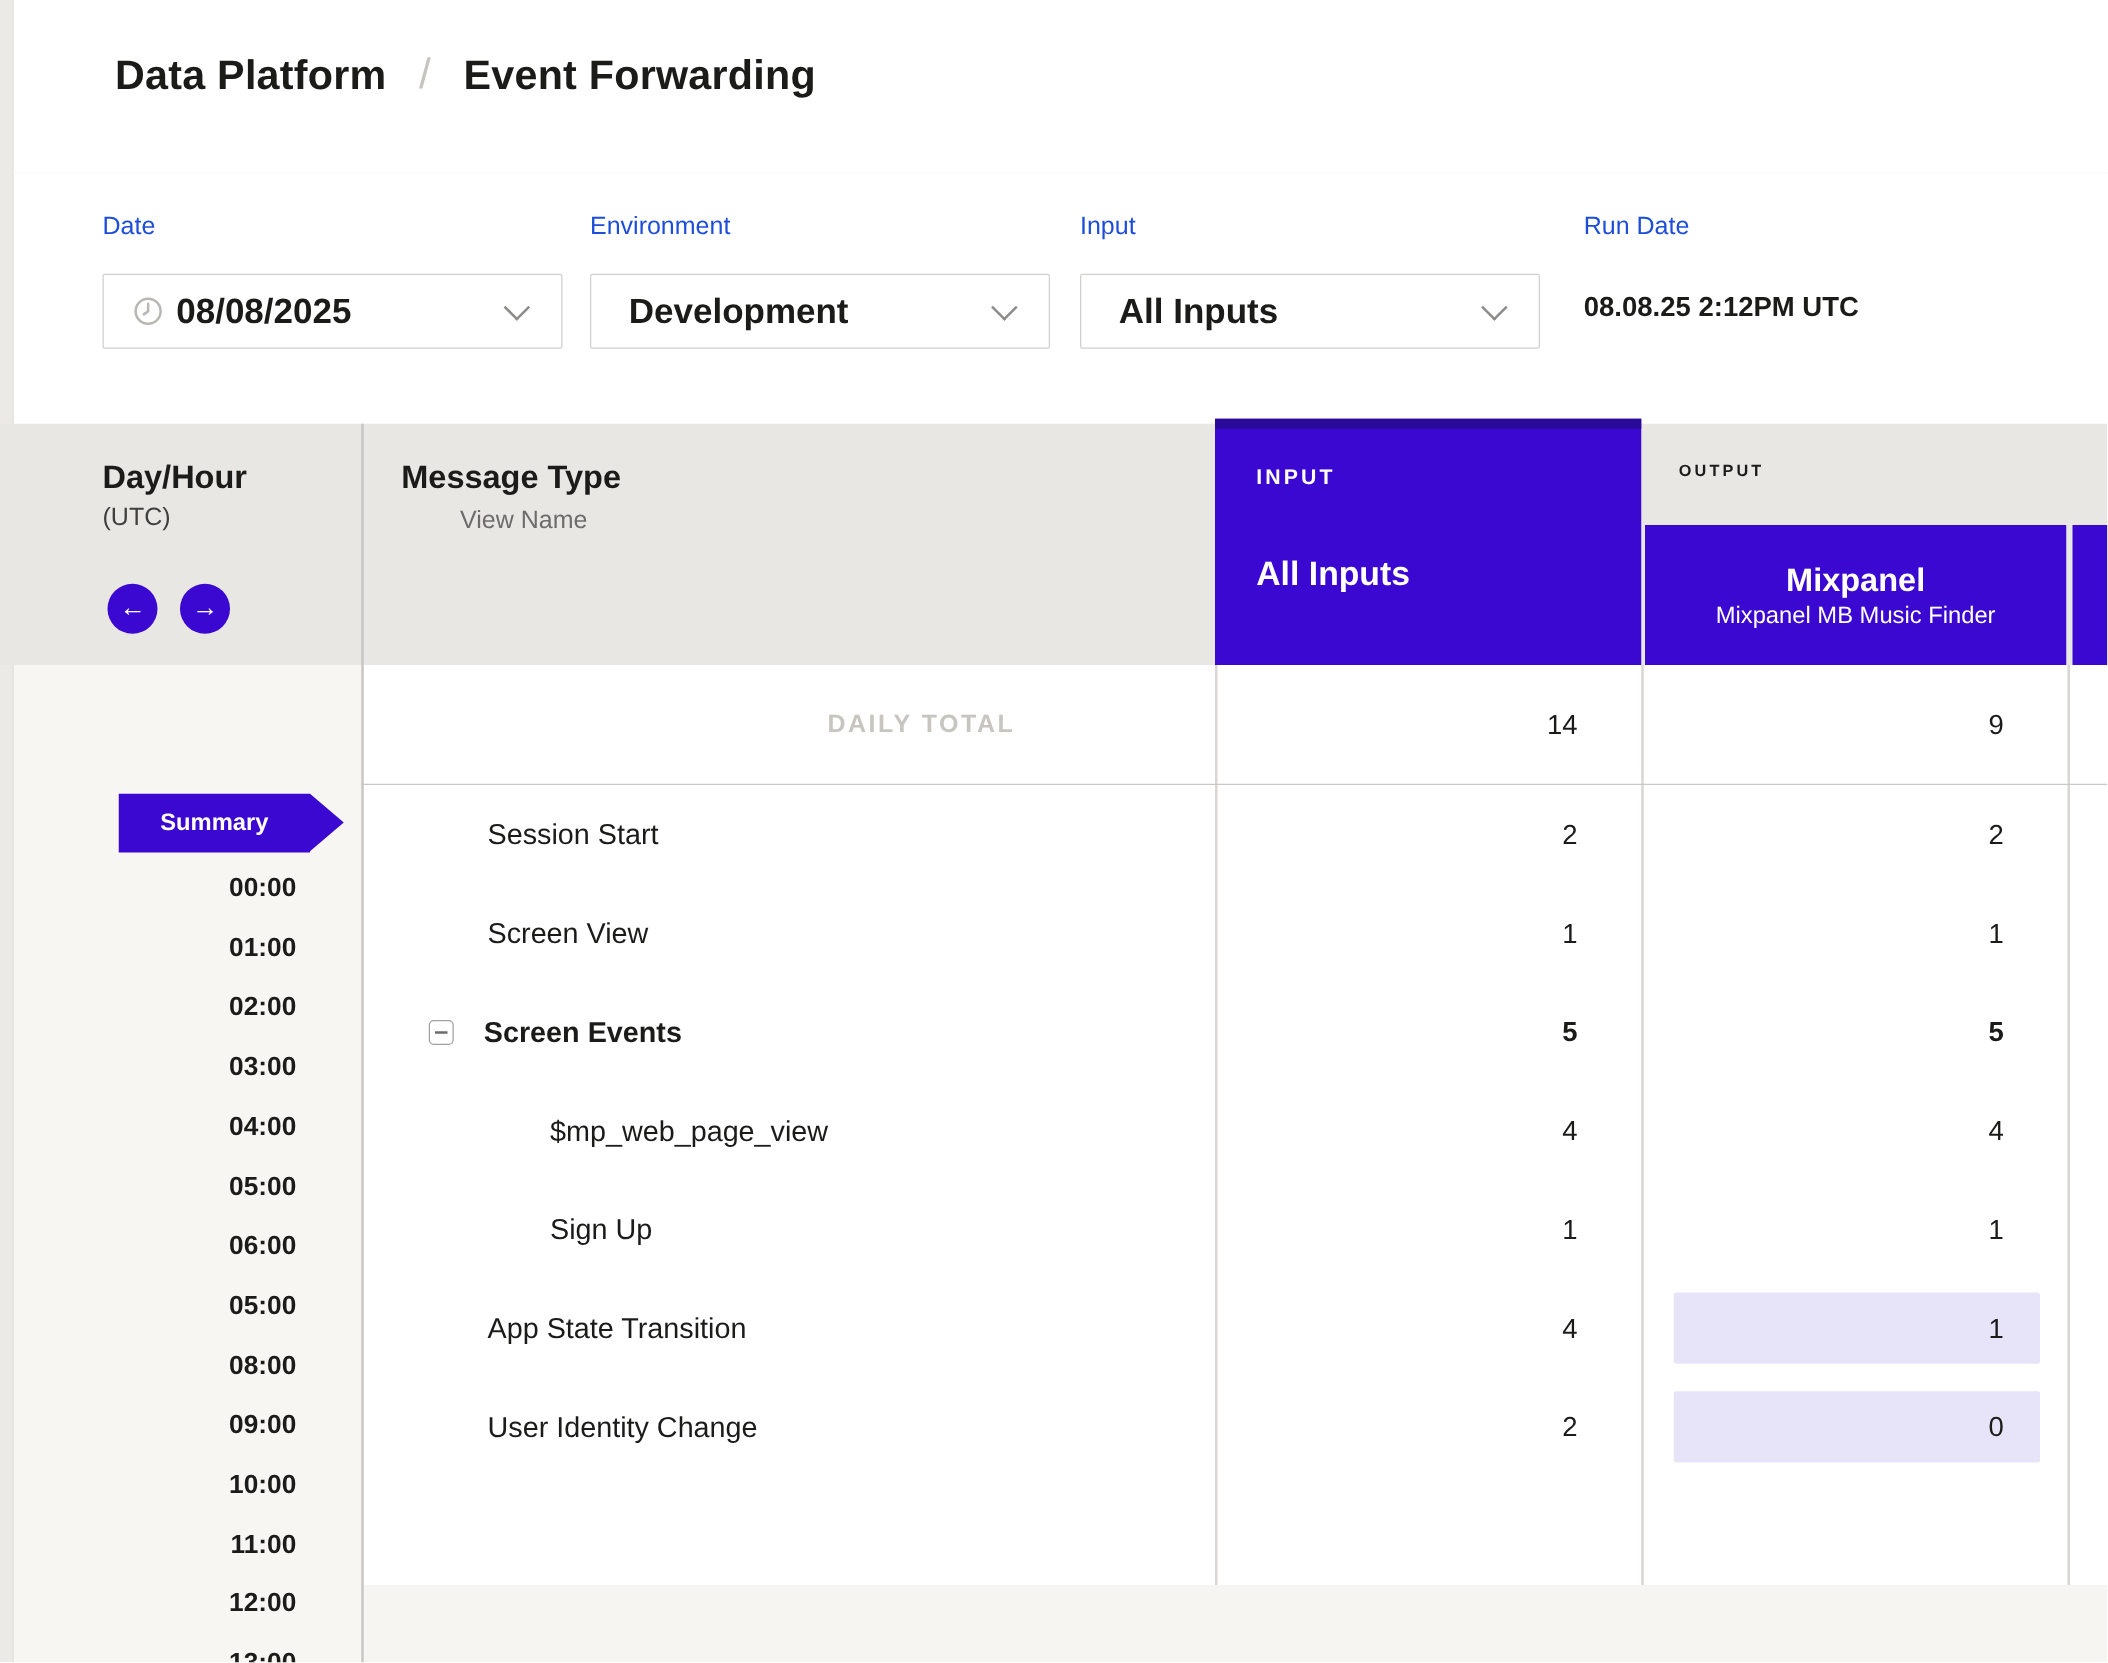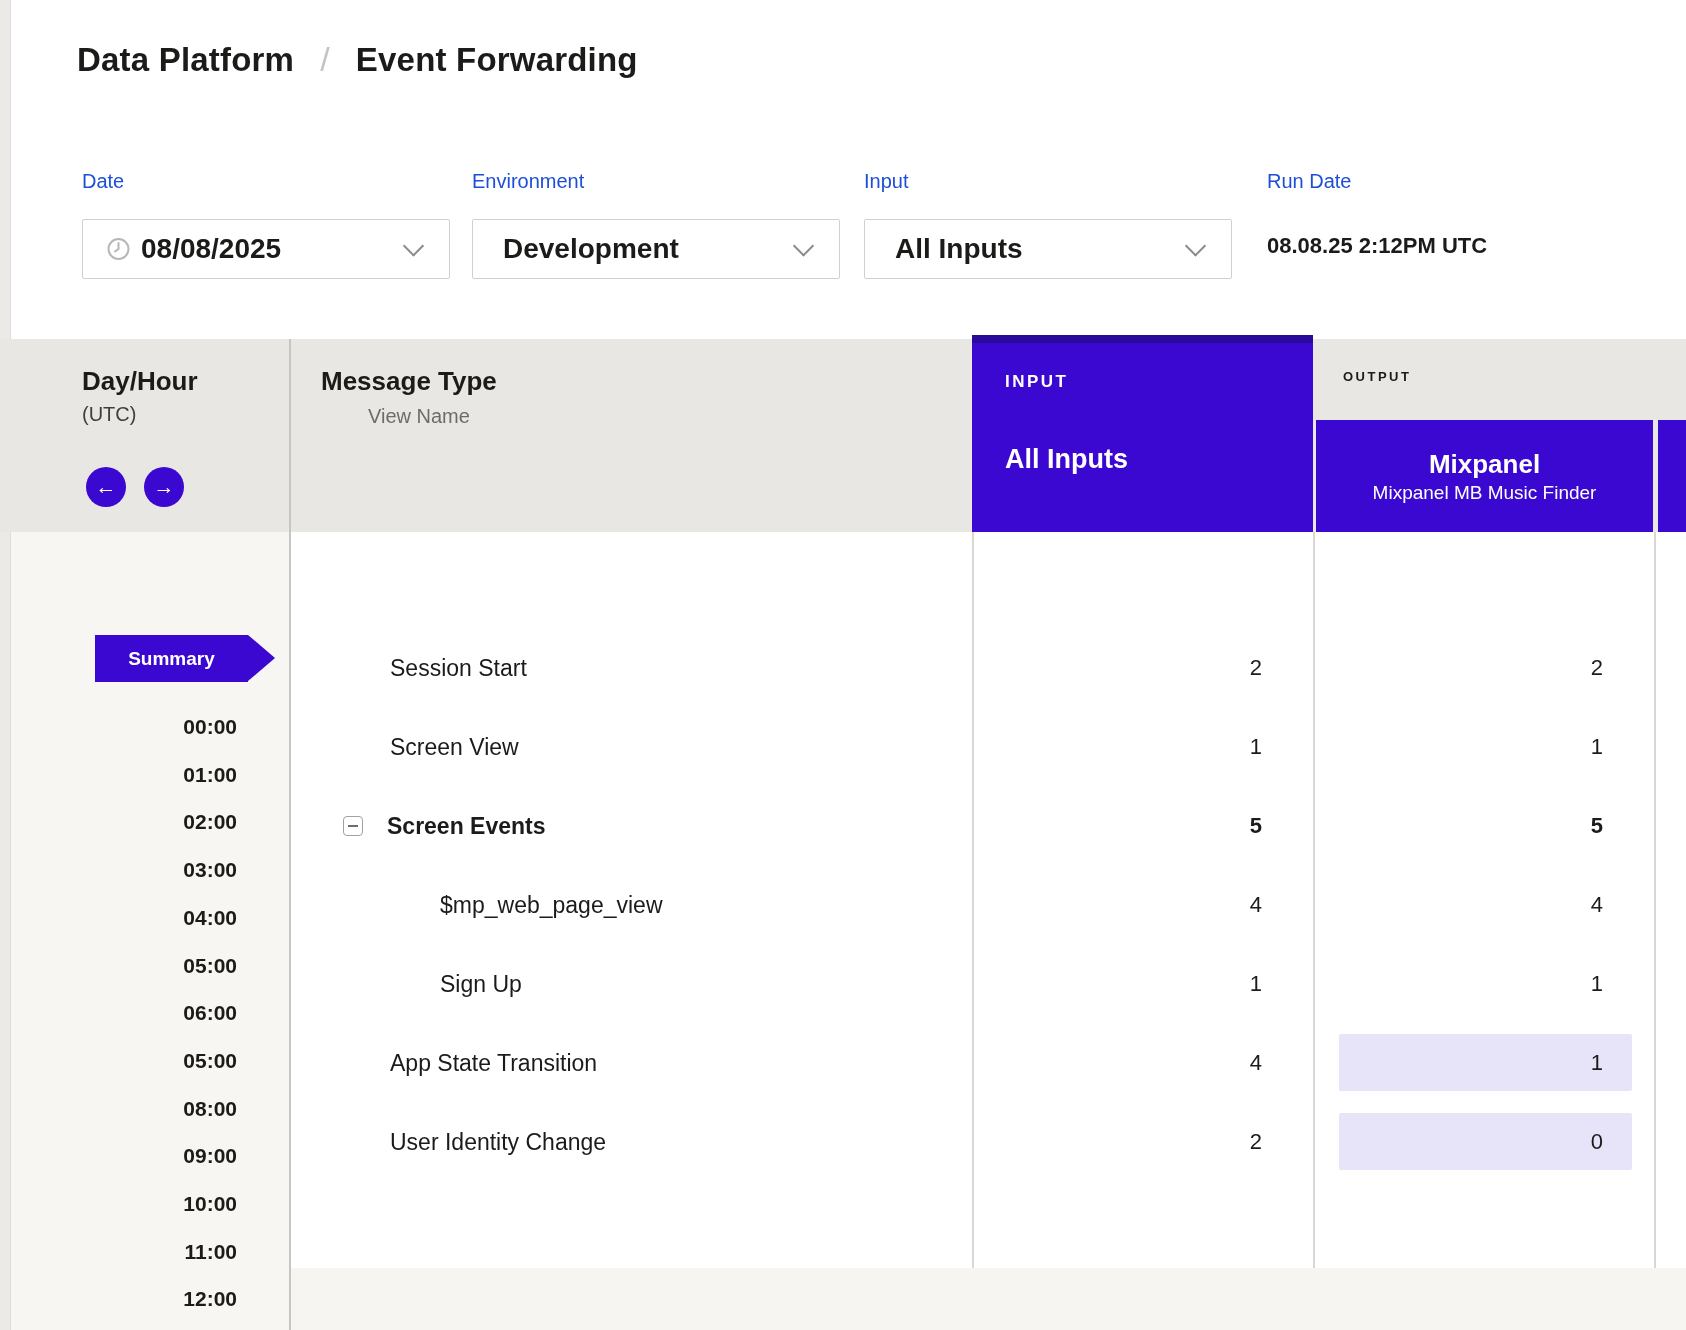--- a/index.html
+++ b/index.html
@@ -4,21 +4,21 @@
 <style>
   html,body{margin:0;padding:0;background:#fff;}
   .frame{position:relative;width:1686px;height:1330px;overflow:hidden;background:#ffffff;
          font-family:"Liberation Sans",sans-serif;color:#1b1b1a;}
 
   
   .left-strip{position:absolute;left:0;top:0;width:10px;height:1330px;background:#eceae7;border-right:1px solid #dedcd9;}
 
   
   .page-header{position:absolute;left:11px;top:0;right:0;height:138px;background:#fff;border-bottom:1px solid #e4e2df;}
-  .breadcrumb{position:absolute;left:66px;top:40px;display:flex;align-items:center;font-size:33px;font-weight:bold;letter-spacing:.2px;}
+  .breadcrumb{position:absolute;left:81px;top:40px;display:flex;align-items:center;font-size:33px;font-weight:bold;letter-spacing:.2px;}
   .crumb{color:#1b1b1a;cursor:pointer;}
   .crumb-sep{color:#c6c4c1;font-weight:400;margin:0 26px;font-size:34px;}
 
   
   .filters{position:absolute;left:11px;top:138px;right:0;height:201px;background:#fff;}
   .f-label{position:absolute;top:32px;font-size:20px;color:#1d4ed8;}
   .f-box{position:absolute;top:81px;height:60px;width:368px;background:#fff;border:1px solid #d2d0cd;border-radius:2px;box-sizing:border-box;cursor:pointer;}
   .f-value{position:absolute;top:50%;transform:translateY(-50%);font-size:28px;font-weight:bold;color:#1b1b1a;white-space:nowrap;}
   .chev{position:absolute;right:28px;top:50%;width:13px;height:13px;border-right:2.5px solid #8e8c8a;border-bottom:2.5px solid #8e8c8a;transform:translateY(-70%) rotate(45deg);}
   .run-date-value{position:absolute;left:1256px;top:95px;font-size:22px;font-weight:bold;}
@@ -69,21 +69,21 @@
   .event-row.bold .row-label,.event-row.bold .cell-in,.event-row.bold .cell-out{font-weight:bold;}
   .collapse-box{position:absolute;left:343px;top:50%;transform:translateY(-50%);width:20px;height:20px;border:1.5px solid #a3a19e;
                 border-radius:4px;box-sizing:border-box;display:flex;align-items:center;justify-content:center;cursor:pointer;background:#fff;}
   .collapse-box .minus{width:10px;height:2px;background:#6f6d6b;}
 
   
   .summary-tag{position:absolute;left:95px;top:635px;width:153px;height:47px;background:#3a08d0;color:#fff;
                display:flex;align-items:center;justify-content:center;font-size:19px;font-weight:bold;cursor:pointer;}
   .summary-tip{position:absolute;left:248px;top:635px;width:0;height:0;border-top:23.5px solid transparent;
                border-bottom:23.5px solid transparent;border-left:27px solid #3a08d0;}
-  .hour{position:absolute;left:0;width:237px;height:28px;line-height:28px;text-align:right;font-size:21px;font-weight:bold;color:#1b1b1a;cursor:pointer;margin-top:16px;}
+  .hour{position:absolute;left:0;width:237px;height:28px;line-height:28px;text-align:right;font-size:21px;font-weight:bold;color:#1b1b1a;cursor:pointer;}
 
   .clock-svg{position:absolute;left:24px;top:50%;transform:translateY(-50%);}
 </style>
 </head>
 <body>
 
 <div class="frame">
 
   <div class="left-strip"></div>
 
@@ -148,20 +148,25 @@
   <div class="partial-block"></div>
 
   <div class="rail-bg"></div>
   <div class="main-bg"></div>
   <div class="bottom-band"></div>
   <div class="col-div" style="left:972px"></div>
   <div class="col-div" style="left:1313px"></div>
   <div class="col-div" style="left:1654px"></div>
   <div class="rail-divider"></div>
 
+  <div class="daily-row">
+    <span class="daily-label">DAILY TOTAL</span>
+    <span class="cell-in" style="left:683px">14</span>
+    <span class="cell-out" style="left:1049px;top:19px">9</span>
+  </div>
 
   <div class="event-row" style="top:628px">
     <span class="row-label l0">Session Start</span>
     <span class="cell-in">2</span>
     <span class="cell-out">2</span>
   </div>
 
   <div class="event-row" style="top:707px">
     <span class="row-label l0">Screen View</span>
     <span class="cell-in">1</span>

